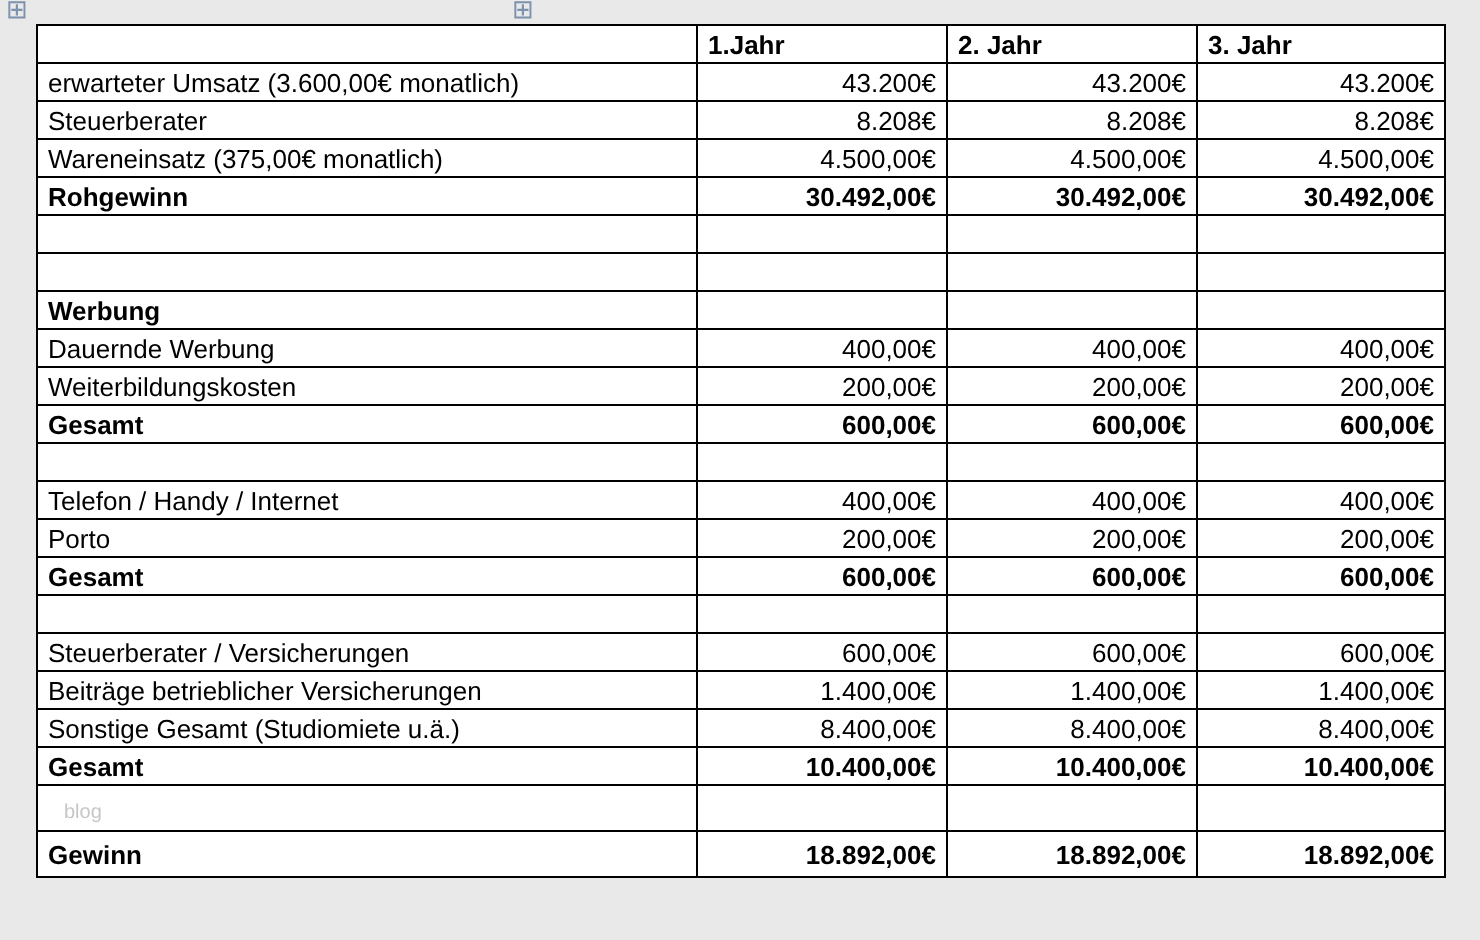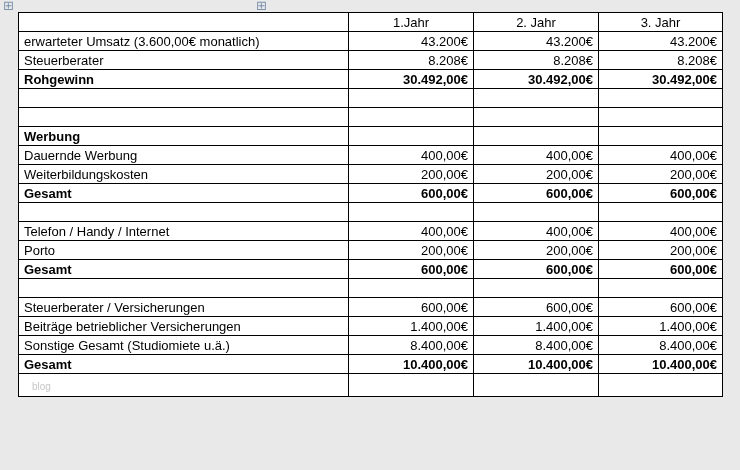--- a/index.html
+++ b/index.html
@@ -39,22 +39,22 @@
   .doc-table th, .doc-table td {
     border: 1px solid #000000;
     font-size: 13px;
     height: 18px;
     padding: 0 5px;
     white-space: nowrap;
     overflow: hidden;
     vertical-align: middle;
   }
   .doc-table th {
-    font-weight: normal;
-    text-align: center;
+    font-weight: bold;
+    text-align: left;
   }
   .doc-table td.label-cell { text-align: left; }
   .doc-table td.value-cell { text-align: right; }
   .doc-table tr.bold td { font-weight: bold; }
   .doc-table tr.tall td { height: 22px; }
   .watermark {
     color: #c6c6c6;
     font-size: 10px;
     padding-left: 8px;
     font-weight: normal;
@@ -90,20 +90,26 @@
           <td class="value-cell">43.200€</td>
           <td class="value-cell">43.200€</td>
           <td class="value-cell">43.200€</td>
         </tr>
         <tr>
           <td class="label-cell">Steuerberater</td>
           <td class="value-cell">8.208€</td>
           <td class="value-cell">8.208€</td>
           <td class="value-cell">8.208€</td>
         </tr>
+        <tr>
+          <td class="label-cell">Wareneinsatz (375,00€ monatlich)</td>
+          <td class="value-cell">4.500,00€</td>
+          <td class="value-cell">4.500,00€</td>
+          <td class="value-cell">4.500,00€</td>
+        </tr>
         <tr class="bold">
           <td class="label-cell">Rohgewinn</td>
           <td class="value-cell">30.492,00€</td>
           <td class="value-cell">30.492,00€</td>
           <td class="value-cell">30.492,00€</td>
         </tr>
         <tr>
           <td class="label-cell"></td>
           <td class="value-cell"></td>
           <td class="value-cell"></td>
@@ -192,16 +198,22 @@
           <td class="value-cell">10.400,00€</td>
           <td class="value-cell">10.400,00€</td>
           <td class="value-cell">10.400,00€</td>
         </tr>
         <tr class="tall">
           <td class="label-cell"><span class="watermark">blog</span></td>
           <td class="value-cell"></td>
           <td class="value-cell"></td>
           <td class="value-cell"></td>
         </tr>
+        <tr class="bold tall">
+          <td class="label-cell">Gewinn</td>
+          <td class="value-cell">18.892,00€</td>
+          <td class="value-cell">18.892,00€</td>
+          <td class="value-cell">18.892,00€</td>
+        </tr>
       </tbody>
   </table>
 
 </div>
 
 </body></html>

